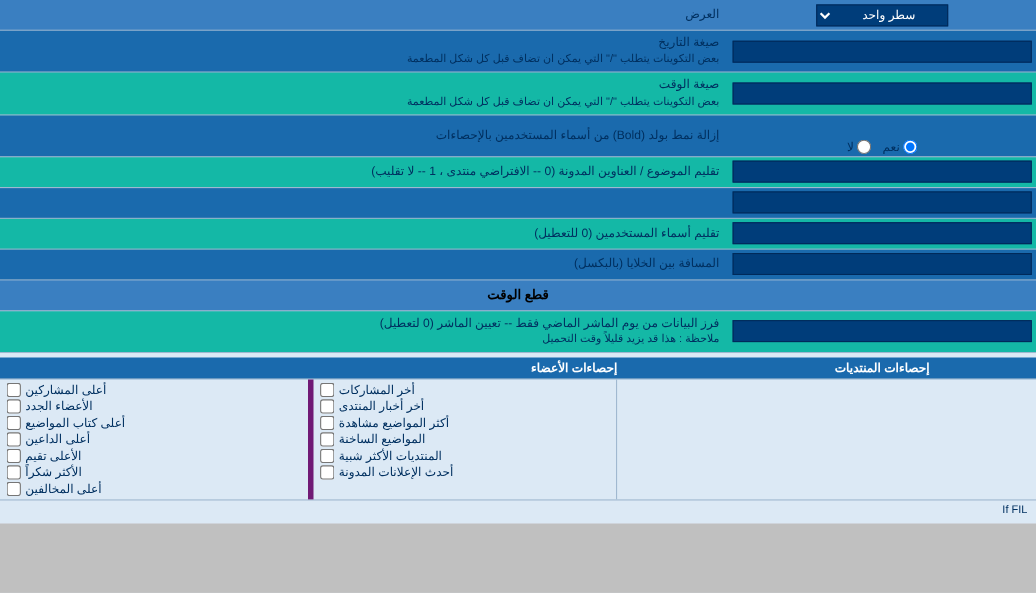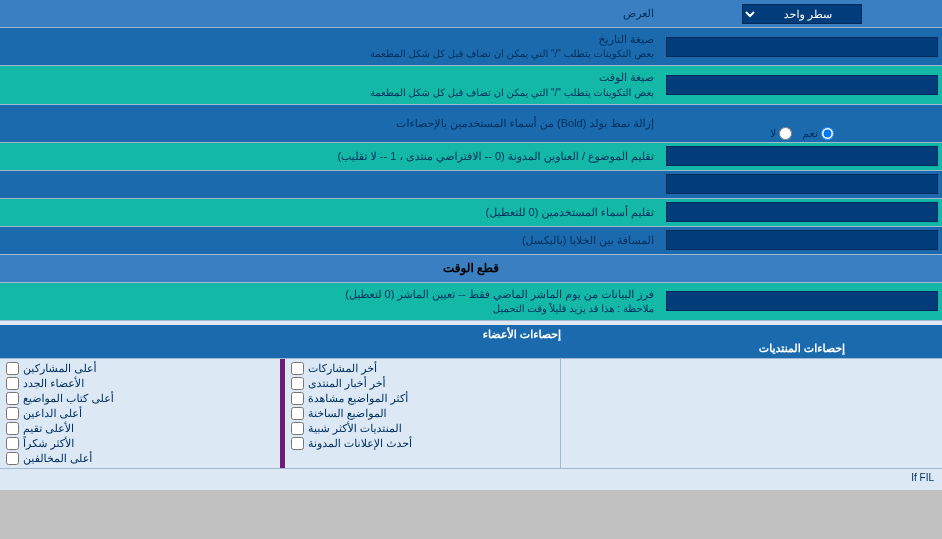--- a/index.html
+++ b/index.html
@@ -224,21 +224,21 @@
     </div>
     <div class="label-cell">
       <div>فرز البيانات من يوم الماشر الماضي فقط -- تعيين الماشر (0 لتعطيل)</div>
       <div class="note-text">ملاحظة : هذا قد يزيد قليلاً وقت التحميل</div>
     </div>
   </div>
 
   <div class="checkboxes-section">
 
     <div style="background:#1a6aad; display:flex; border-bottom:1px solid #a0b8d0;">
-      <div style="width:280px; text-align:center; color:white; font-weight:bold; font-size:11px; padding:3px 6px;margin-top:14px;">
+      <div style="width:280px; text-align:center; color:white; font-weight:bold; font-size:11px; padding:3px 6px;">
         <span>إحصاءات المنتديات</span>
       </div>
       <div style="width:280px; text-align:center; color:white; font-weight:bold; font-size:11px; padding:3px 6px;">
         <span>إحصاءات الأعضاء</span>
       </div>
     </div>
 
     <div style="display:flex; background:#dce9f5;">
 
       <div style="flex:1; padding:4px 8px; border-left:1px solid #a0b8d0;"></div>

